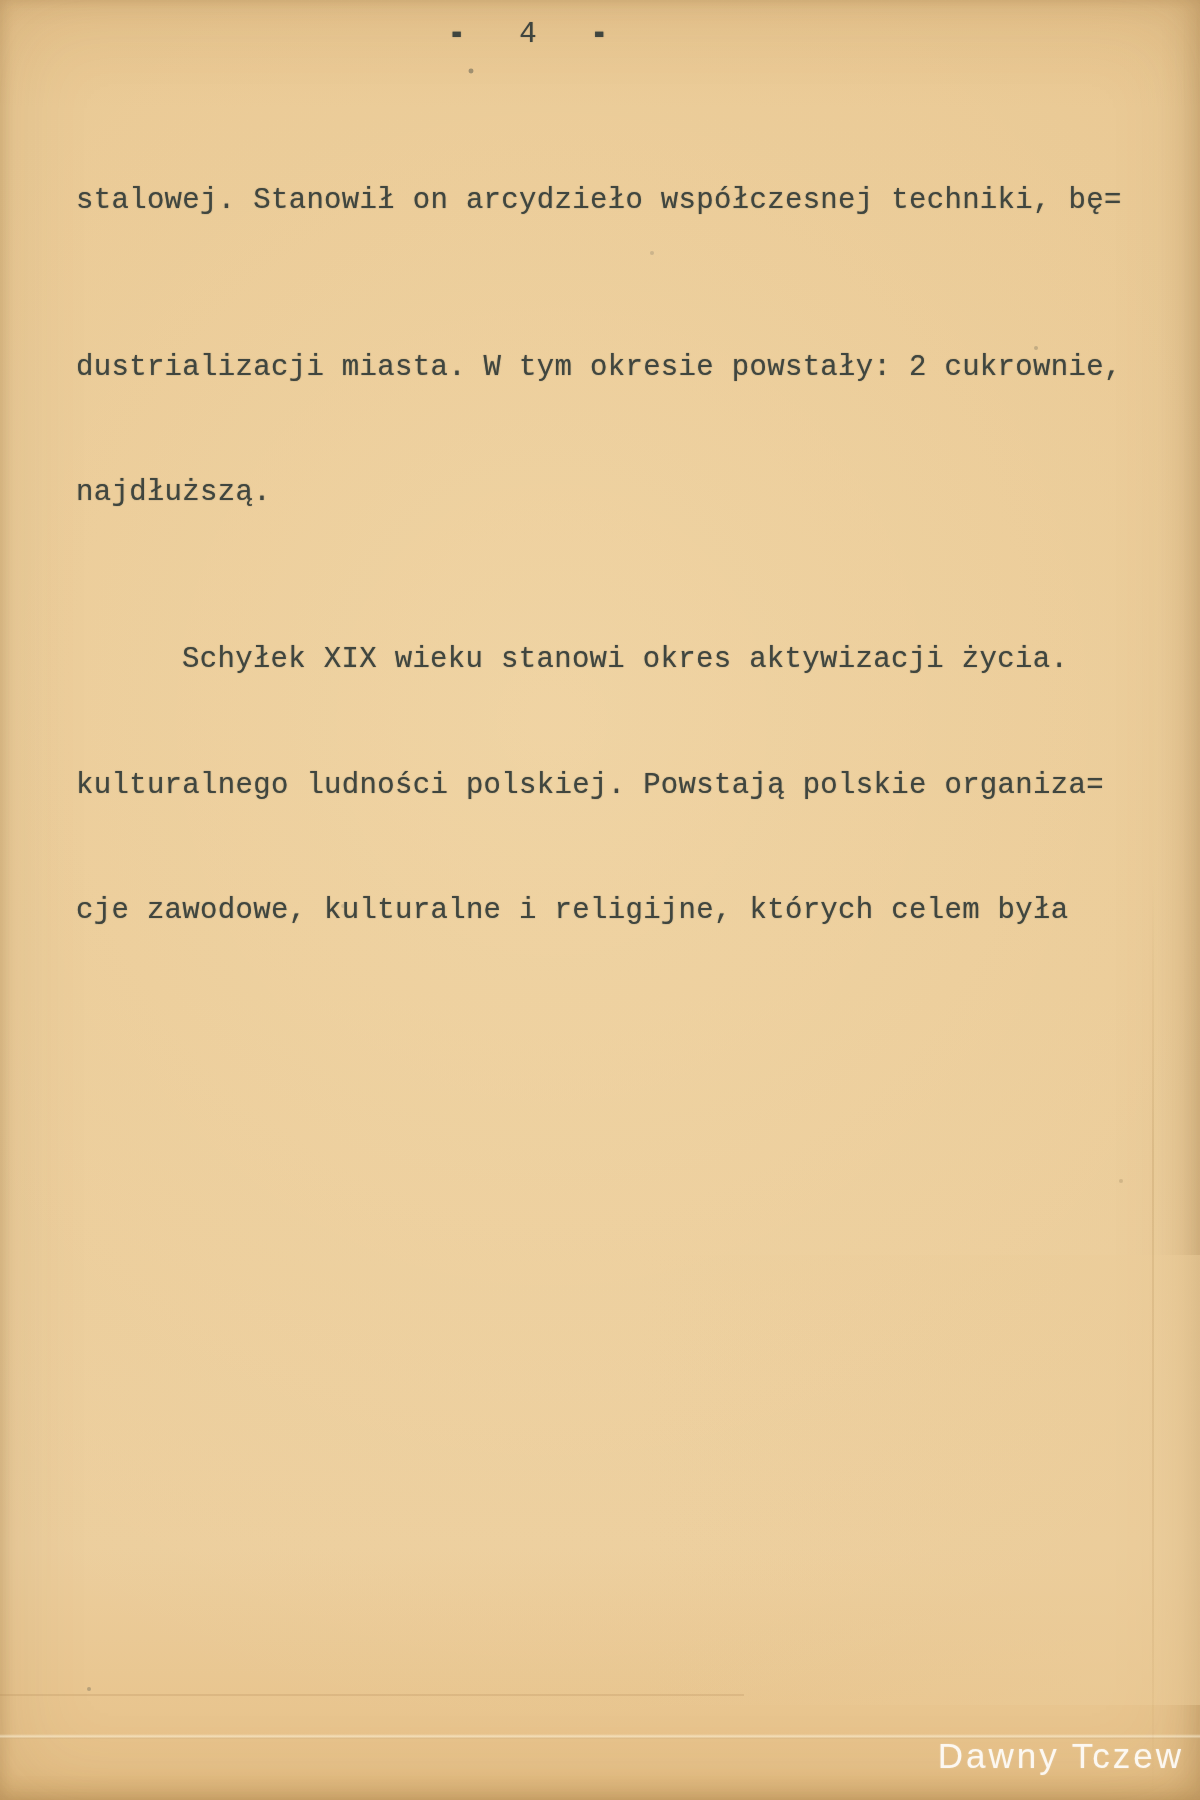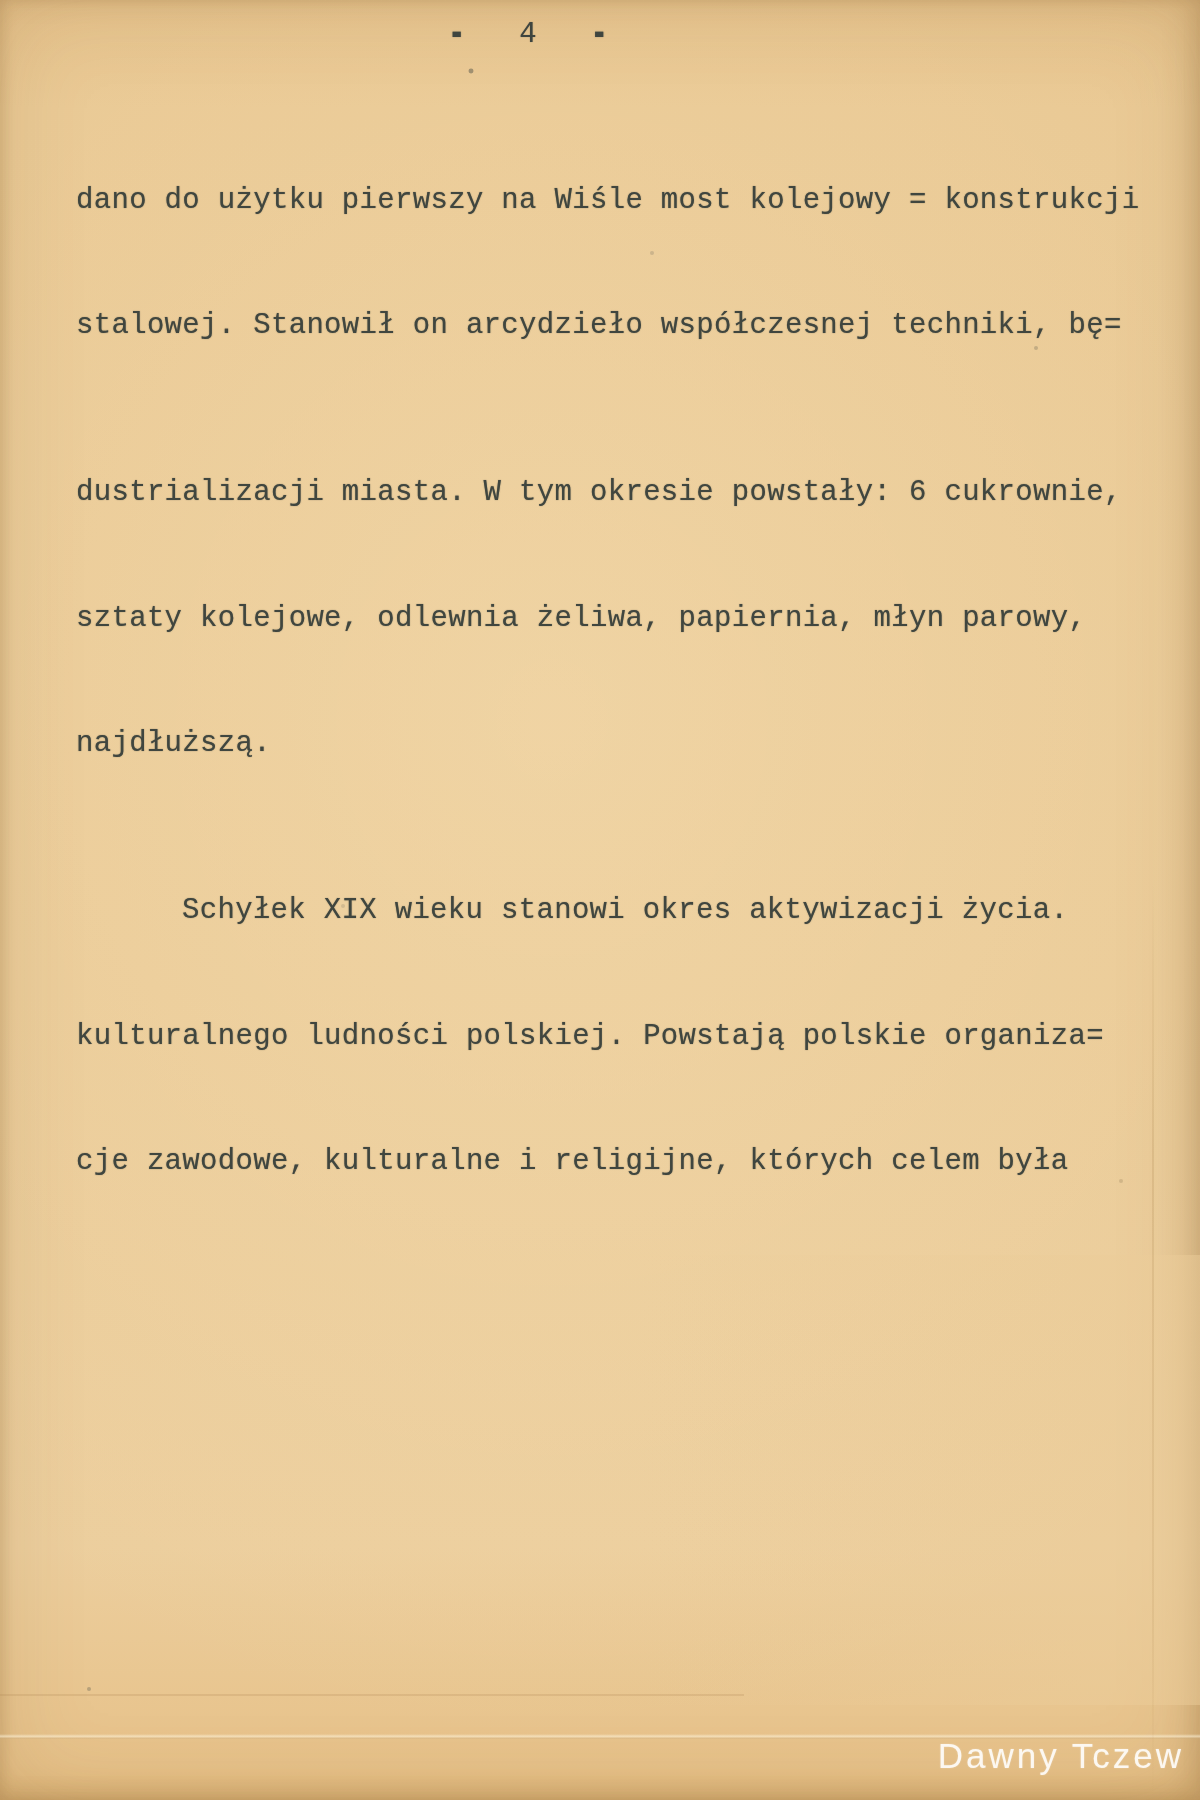--- a/index.html
+++ b/index.html
@@ -77,25 +77,23 @@
 <div class="page">
   <div class="vignette"></div>
 
   <div class="header">
     <span class="page-dash">-</span>
     <span class="page-num">4</span>
     <span class="page-dash">-</span>
   </div>
 
   <div class="text">
-    <div class="ln">dano do użytku pierwszy na Wiśle most kolejowy = konstrukcji</div>
     <div class="ln">stalowej. Stanowił on arcydzieło współczesnej techniki, bę=</div>
 
-    <div class="ln">dustrializacji miasta. W tym okresie powstały: 6 cukrownie,</div>
-    <div class="ln">sztaty kolejowe, odlewnia żeliwa, papiernia, młyn parowy,</div>
+    <div class="ln">dustrializacji miasta. W tym okresie powstały: 2 cukrownie,</div>
     <div class="ln">najdłuższą.</div>
 
     <div class="ln ind">Schyłek XIX wieku stanowi okres aktywizacji życia.</div>
     <div class="ln">kulturalnego ludności polskiej. Powstają polskie organiza=</div>
     <div class="ln">cje zawodowe, kulturalne i religijne, których celem była</div>
     
     
 
     
     

